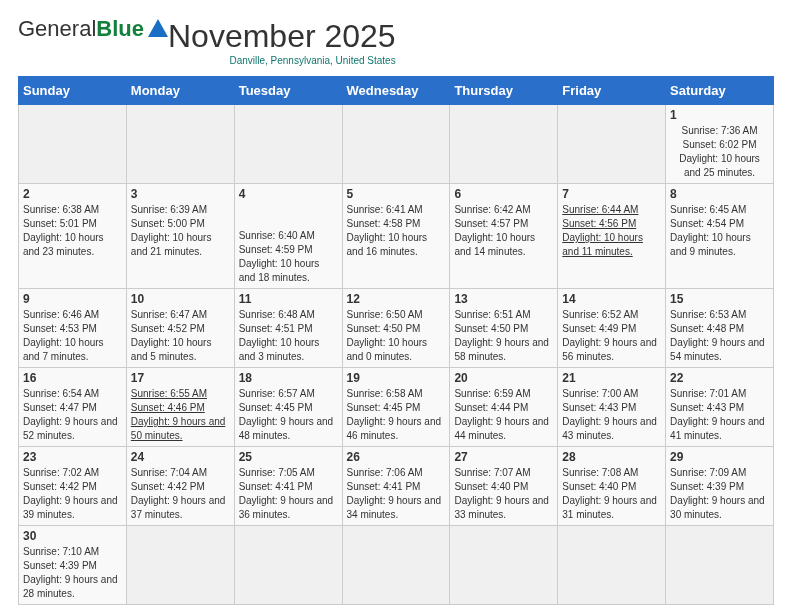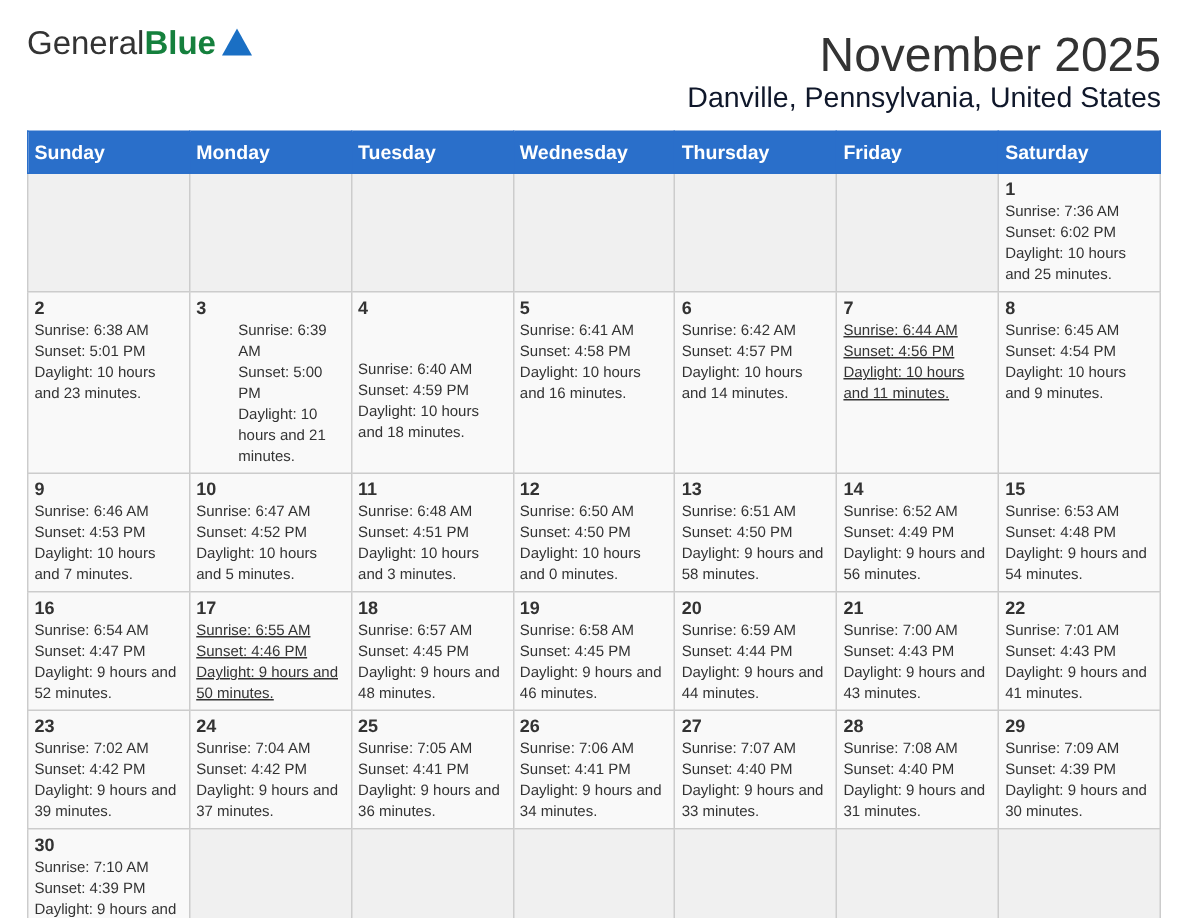--- a/index.html
+++ b/index.html
@@ -8,21 +8,21 @@
       background: #fff;
       width: 792px;
       min-height: 612px;
     }
     .page {
       width: 792px;
       padding: 18px 18px 10px 18px;
     }
     .header {
       display: flex;
-      justify-content: space-between;
+      justify-content: flex-start;
       align-items: flex-start;
       margin-bottom: 10px;
     }
     .logo {
       display: flex;
       flex-direction: column;
       align-items: flex-start;
     }
     .logo-text {
       display: flex;
@@ -45,22 +45,22 @@
     }
     .title-block {
       text-align: right;
     }
     .month-title {
       font-size: 32px;
       color: #333;
       font-weight: normal;
     }
     .location {
-      font-size: 19px;
-      color: #0f172a;
+      font-size: 10px;
+      color: #0f766e;
     }
     .calendar {
       width: 100%;
       border-collapse: collapse;
       border: 1px solid #ccc;
     }
     .calendar th {
       background: #2a6fca;
       color: #fff;
       font-size: 13px;
@@ -127,35 +127,35 @@
     <tbody id="calendar-body">
     <tr>
           <td class="empty"></td>
           <td class="empty"></td>
           <td class="empty"></td>
           <td class="empty"></td>
           <td class="empty"></td>
           <td class="empty"></td>
           <td>
             <div class="day-num">1</div>
-            <div class="day-info" style="white-space: pre-line;">Sunrise: 7:36 AM
+            <div class="day-info" style="white-space: pre-line; text-align: center;">Sunrise: 7:36 AM
 Sunset: 6:02 PM
 Daylight: 10 hours and 25 minutes.</div>
           </td>
         </tr>
         <tr>
           <td>
             <div class="day-num">2</div>
             <div class="day-info" style="white-space: pre-line;">Sunrise: 6:38 AM
 Sunset: 5:01 PM
 Daylight: 10 hours and 23 minutes.</div>
           </td>
           <td>
             <div class="day-num">3</div>
-            <div class="day-info" style="white-space: pre-line; margin-left: 28px;">Sunrise: 6:39 AM
+            <div class="day-info" style="white-space: pre-line;">Sunrise: 6:39 AM
 Sunset: 5:00 PM
 Daylight: 10 hours and 21 minutes.</div>
           </td>
           <td>
             <div class="day-num">4</div>
             <div class="day-info" style="white-space: pre-line; margin-top: 28px;">Sunrise: 6:40 AM
 Sunset: 4:59 PM
 Daylight: 10 hours and 18 minutes.</div>
           </td>
           <td>

